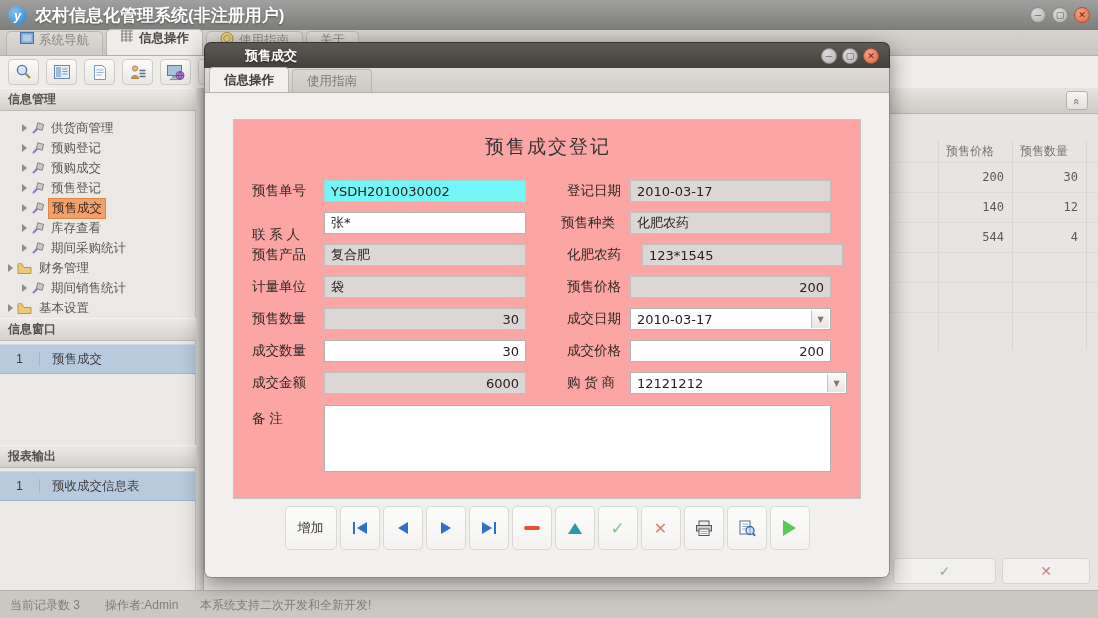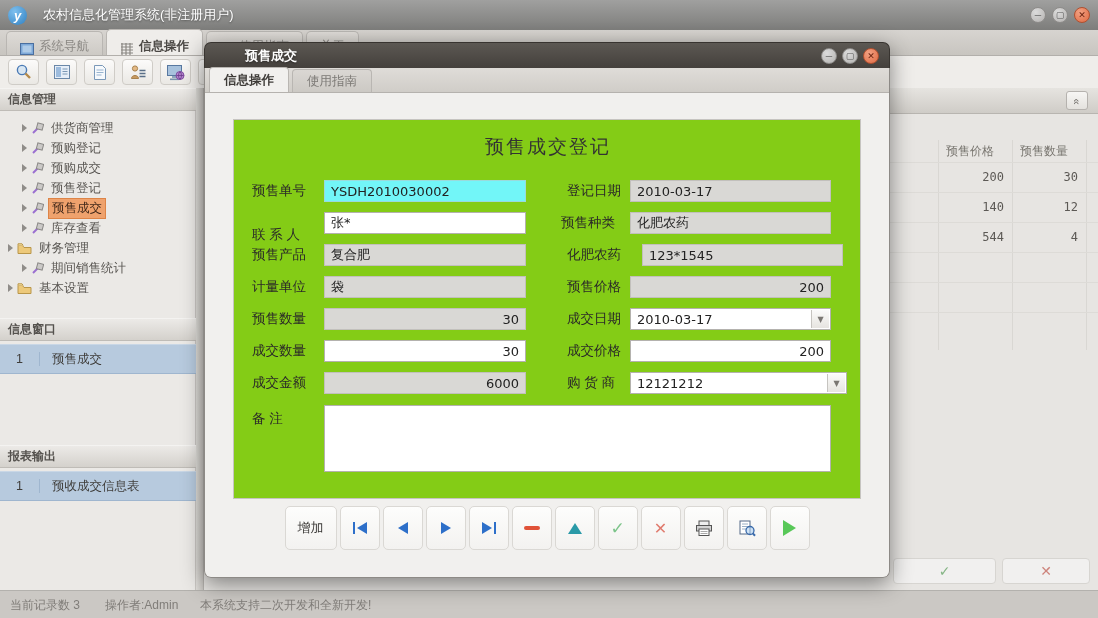--- a/index.html
+++ b/index.html
@@ -5,30 +5,30 @@
   * { margin:0; padding:0; box-sizing:border-box; }
   html,body { width:1098px; height:618px; }
   body { font-family:"Liberation Sans","DejaVu Sans",sans-serif; overflow:hidden; background:#e7e5e2; }
   #app { position:relative; width:1098px; height:618px; background:#e7e5e2; }
 
   
   .titlebar { position:absolute; left:0; top:0; width:1098px; height:30px;
     background:linear-gradient(#a0a09f,#7d7d7b); display:flex; align-items:center; padding:0 8px; }
   .logo { width:19px; height:19px; border-radius:50%; background:radial-gradient(circle at 35% 30%,#7ec0ef,#2f7fc0);
     color:#fff; font-weight:bold; font-style:italic; font-size:13px; display:flex; align-items:center; justify-content:center; margin-right:8px; }
-  .win-title { color:#fff; font-size:13px; font-weight:normal; text-shadow:0 1px 2px rgba(0,0,0,.4);margin-left:8px; }
+  .win-title { color:#fff; font-size:17px; font-weight:bold; text-shadow:0 1px 2px rgba(0,0,0,.4); }
   .win-controls { margin-left:auto; display:flex; gap:6px; }
   .cbtn { width:16px; height:16px; border-radius:50%; display:flex; align-items:center; justify-content:center;
     font-size:9px; color:#555; background:radial-gradient(circle at 35% 30%,#dcdcdc,#b3b1af); border:1px solid #8e8c8a; cursor:default; }
   .cbtn.close { background:radial-gradient(circle at 35% 30%,#f2a183,#e06a42); color:#6b2310; border-color:#b05030; }
 
   
   .tabbar { position:absolute; left:0; top:30px; width:1098px; height:26px;
     background:linear-gradient(#d7d4d0,#c8c5c0); border-bottom:1px solid #b2afab; display:flex; align-items:flex-end; padding-left:6px; }
-  .mtab { height:24px; display:flex; align-items:flex-end; gap:5px; padding:0 13px; font-size:12.5px; color:#8a8783;
+  .mtab { height:24px; display:flex; align-items:flex-start; gap:5px; padding:0 13px; font-size:12.5px; color:#8a8783;
     border:1px solid #b9b6b2; border-bottom:none; border-radius:5px 5px 0 0; background:linear-gradient(#dedbd7,#cdcac5); margin-right:3px; }
   .mtab.active { background:#efedea; color:#4a4744; font-weight:bold; height:26px; }
   .mtab .ticon { width:14px; height:12px; display:inline-block; }
 
   
   .toolbar { position:absolute; left:0; top:56px; width:1098px; height:32px; background:#efedea; display:flex; align-items:center; gap:7px; padding-left:8px; }
   .tbtn { width:31px; height:26px; border:1px solid #cfccc7; border-radius:4px; background:linear-gradient(#fcfbfa,#eae8e4);
     display:flex; align-items:center; justify-content:center; }
 
   
@@ -69,21 +69,21 @@
     background:linear-gradient(#5c5853,#44403c); display:flex; align-items:center; padding:0 10px; border:1px solid #383430; border-bottom:none; }
   .dlg-title { color:#fff; font-size:13px; font-weight:bold; margin-left:30px; text-shadow:0 1px 2px rgba(0,0,0,.5); }
   .dlg-controls { margin-left:auto; display:flex; gap:5px; }
   .dlg-body { position:absolute; left:0; top:26px; width:686px; height:510px; background:#f1f0ee; border:1px solid #8d8a86; border-top:none; border-radius:0 0 7px 7px; }
   .dlg-tabrow { position:absolute; left:0; top:0; width:684px; height:25px; background:linear-gradient(#dfdcd8,#d0cdc8);
     border-bottom:1px solid #b5b2ae; display:flex; align-items:flex-end; padding-left:4px; }
   .dtab { height:23px; padding:0 14px; display:flex; align-items:center; font-size:12.5px; color:#7c7975;
     border:1px solid #b9b6b2; border-bottom:none; border-radius:4px 4px 0 0; background:linear-gradient(#dad7d3,#ccc9c4); margin-right:3px; }
   .dtab.active { background:#f1f0ee; color:#3e3b38; font-weight:bold; height:25px; }
 
-  .form-panel { position:absolute; left:28px; top:51px; width:628px; height:380px; background:#84cc16; border:1px solid #c6c4c0; }
+  .form-panel { position:absolute; left:28px; top:51px; width:628px; height:380px; background:#fca5a5; border:1px solid #c6c4c0; }
   .form-title { position:absolute; left:0; top:14px; width:628px; text-align:center; font-size:19px; color:#333; letter-spacing:2px; }
   .flabel { position:absolute; font-size:13.5px; color:#2b2a28; height:22px; display:flex; align-items:center; white-space:nowrap; }
   .ffield { position:absolute; height:22px; border:1px solid #b4b2ae; background:#fff; font-size:13px; color:#222;
     display:flex; align-items:center; padding:0 6px; font-family:"DejaVu Sans","Liberation Sans",sans-serif; }
   .ffield.cyan { background:#72f6f8; border-color:#9adadb; }
   .ffield.readonly { background:#d9d8d5; border-color:#c2c0bc; }
   .ffield.right { justify-content:flex-end; }
   .ffield.combo { padding-right:22px; }
   .combo-arrow { position:absolute; right:1px; top:1px; bottom:1px; width:18px; background:linear-gradient(#fbfbfa,#e6e4e0);
     border-left:1px solid #c6c4c0; display:flex; align-items:center; justify-content:center; color:#7a7773; font-size:8px; }
@@ -243,20 +243,28 @@
         <span class="tlabel">预售成交</span>
       </div>
       <div class="trow">
         <span class="tarrow"></span>
         <svg width="13" height="13">
             <path d="M2 11 L8 5" stroke="#9b6fd0" stroke-width="2"></path>
             <rect x="6" y="1.5" width="6" height="6" fill="#cbc9c7" stroke="#8a8886" transform="rotate(15 9 4.5)"></rect>
           </svg>
         <span class="tlabel">库存查看</span>
       </div>
+      <div class="trow">
+        <span class="tarrow"></span>
+        <svg width="13" height="13">
+            <path d="M2 11 L8 5" stroke="#9b6fd0" stroke-width="2"></path>
+            <rect x="6" y="1.5" width="6" height="6" fill="#cbc9c7" stroke="#8a8886" transform="rotate(15 9 4.5)"></rect>
+          </svg>
+        <span class="tlabel">期间采购统计</span>
+      </div>
       <div class="trow folder">
         <span class="tarrow"></span>
         <svg width="15" height="12">
             <path d="M1 3.5 h4.5 l1.5 2 H14 v6 H1 z" fill="#edc97a" stroke="#b9964a"></path>
             <path d="M1 3.5 V1.8 h4 l1.2 1.7" fill="#f5dfa0" stroke="#b9964a"></path>
           </svg>
         <span class="tlabel">财务管理</span>
       </div>
       <div class="trow">
         <span class="tarrow"></span>

